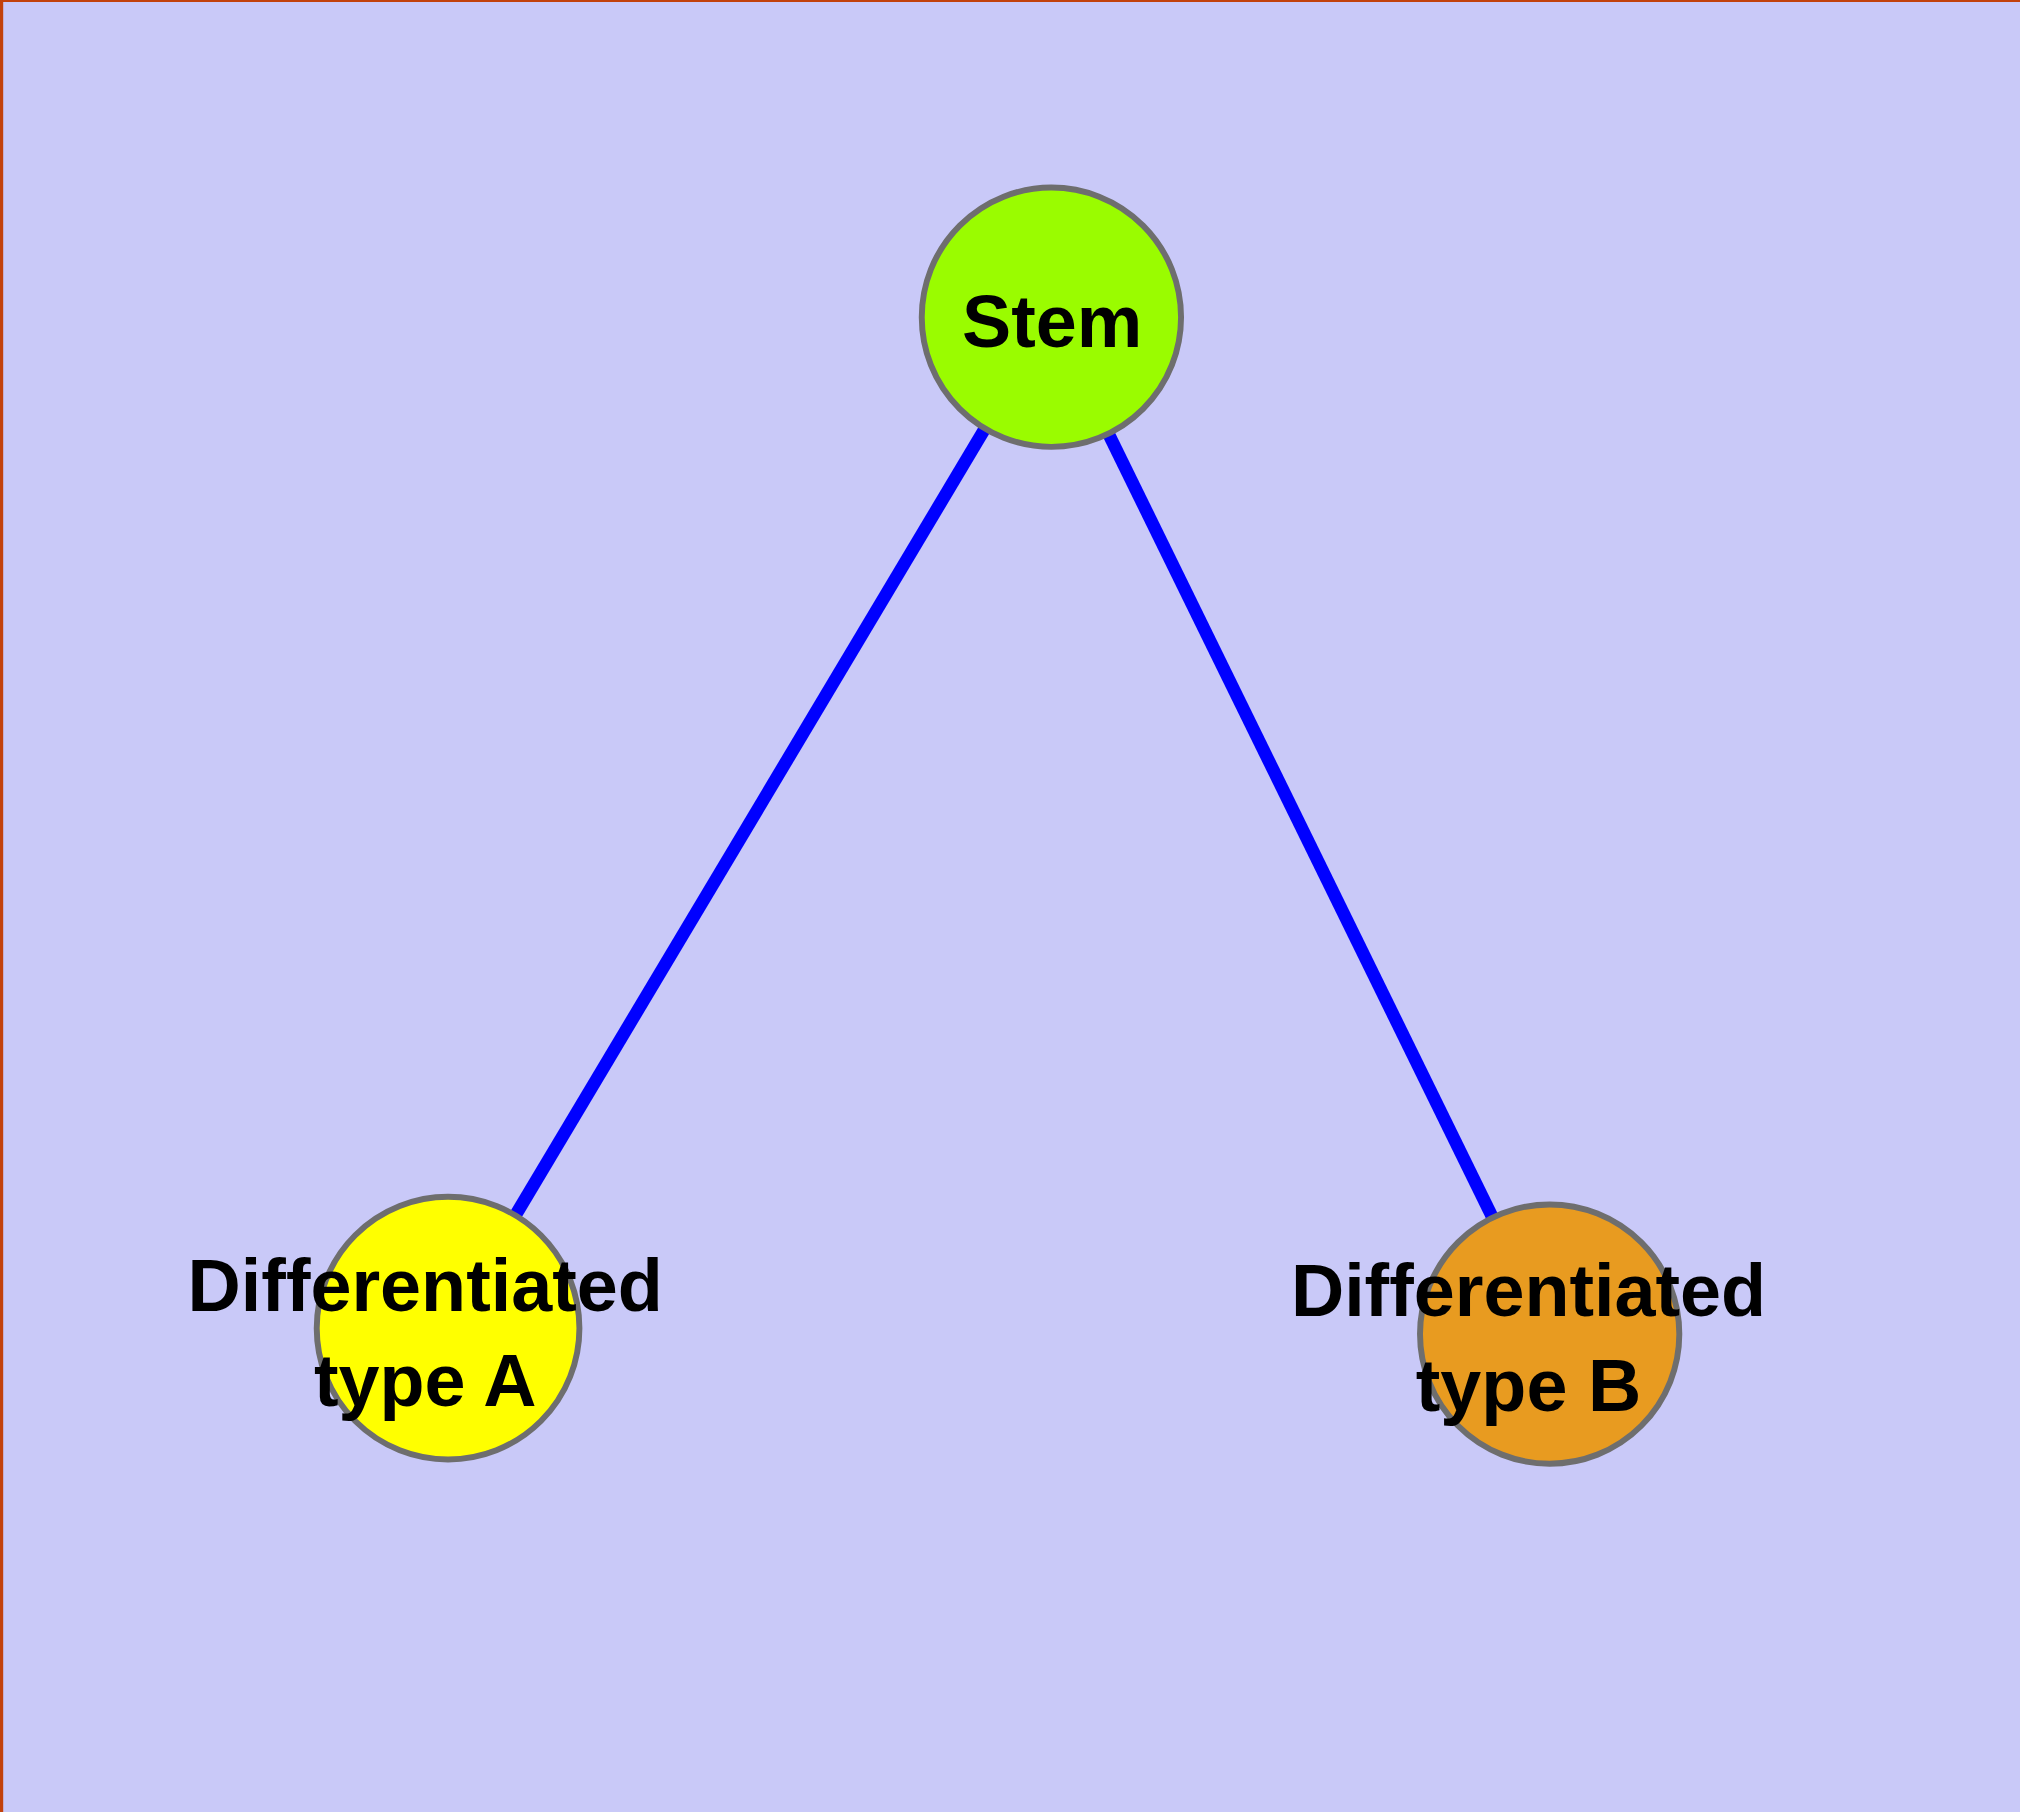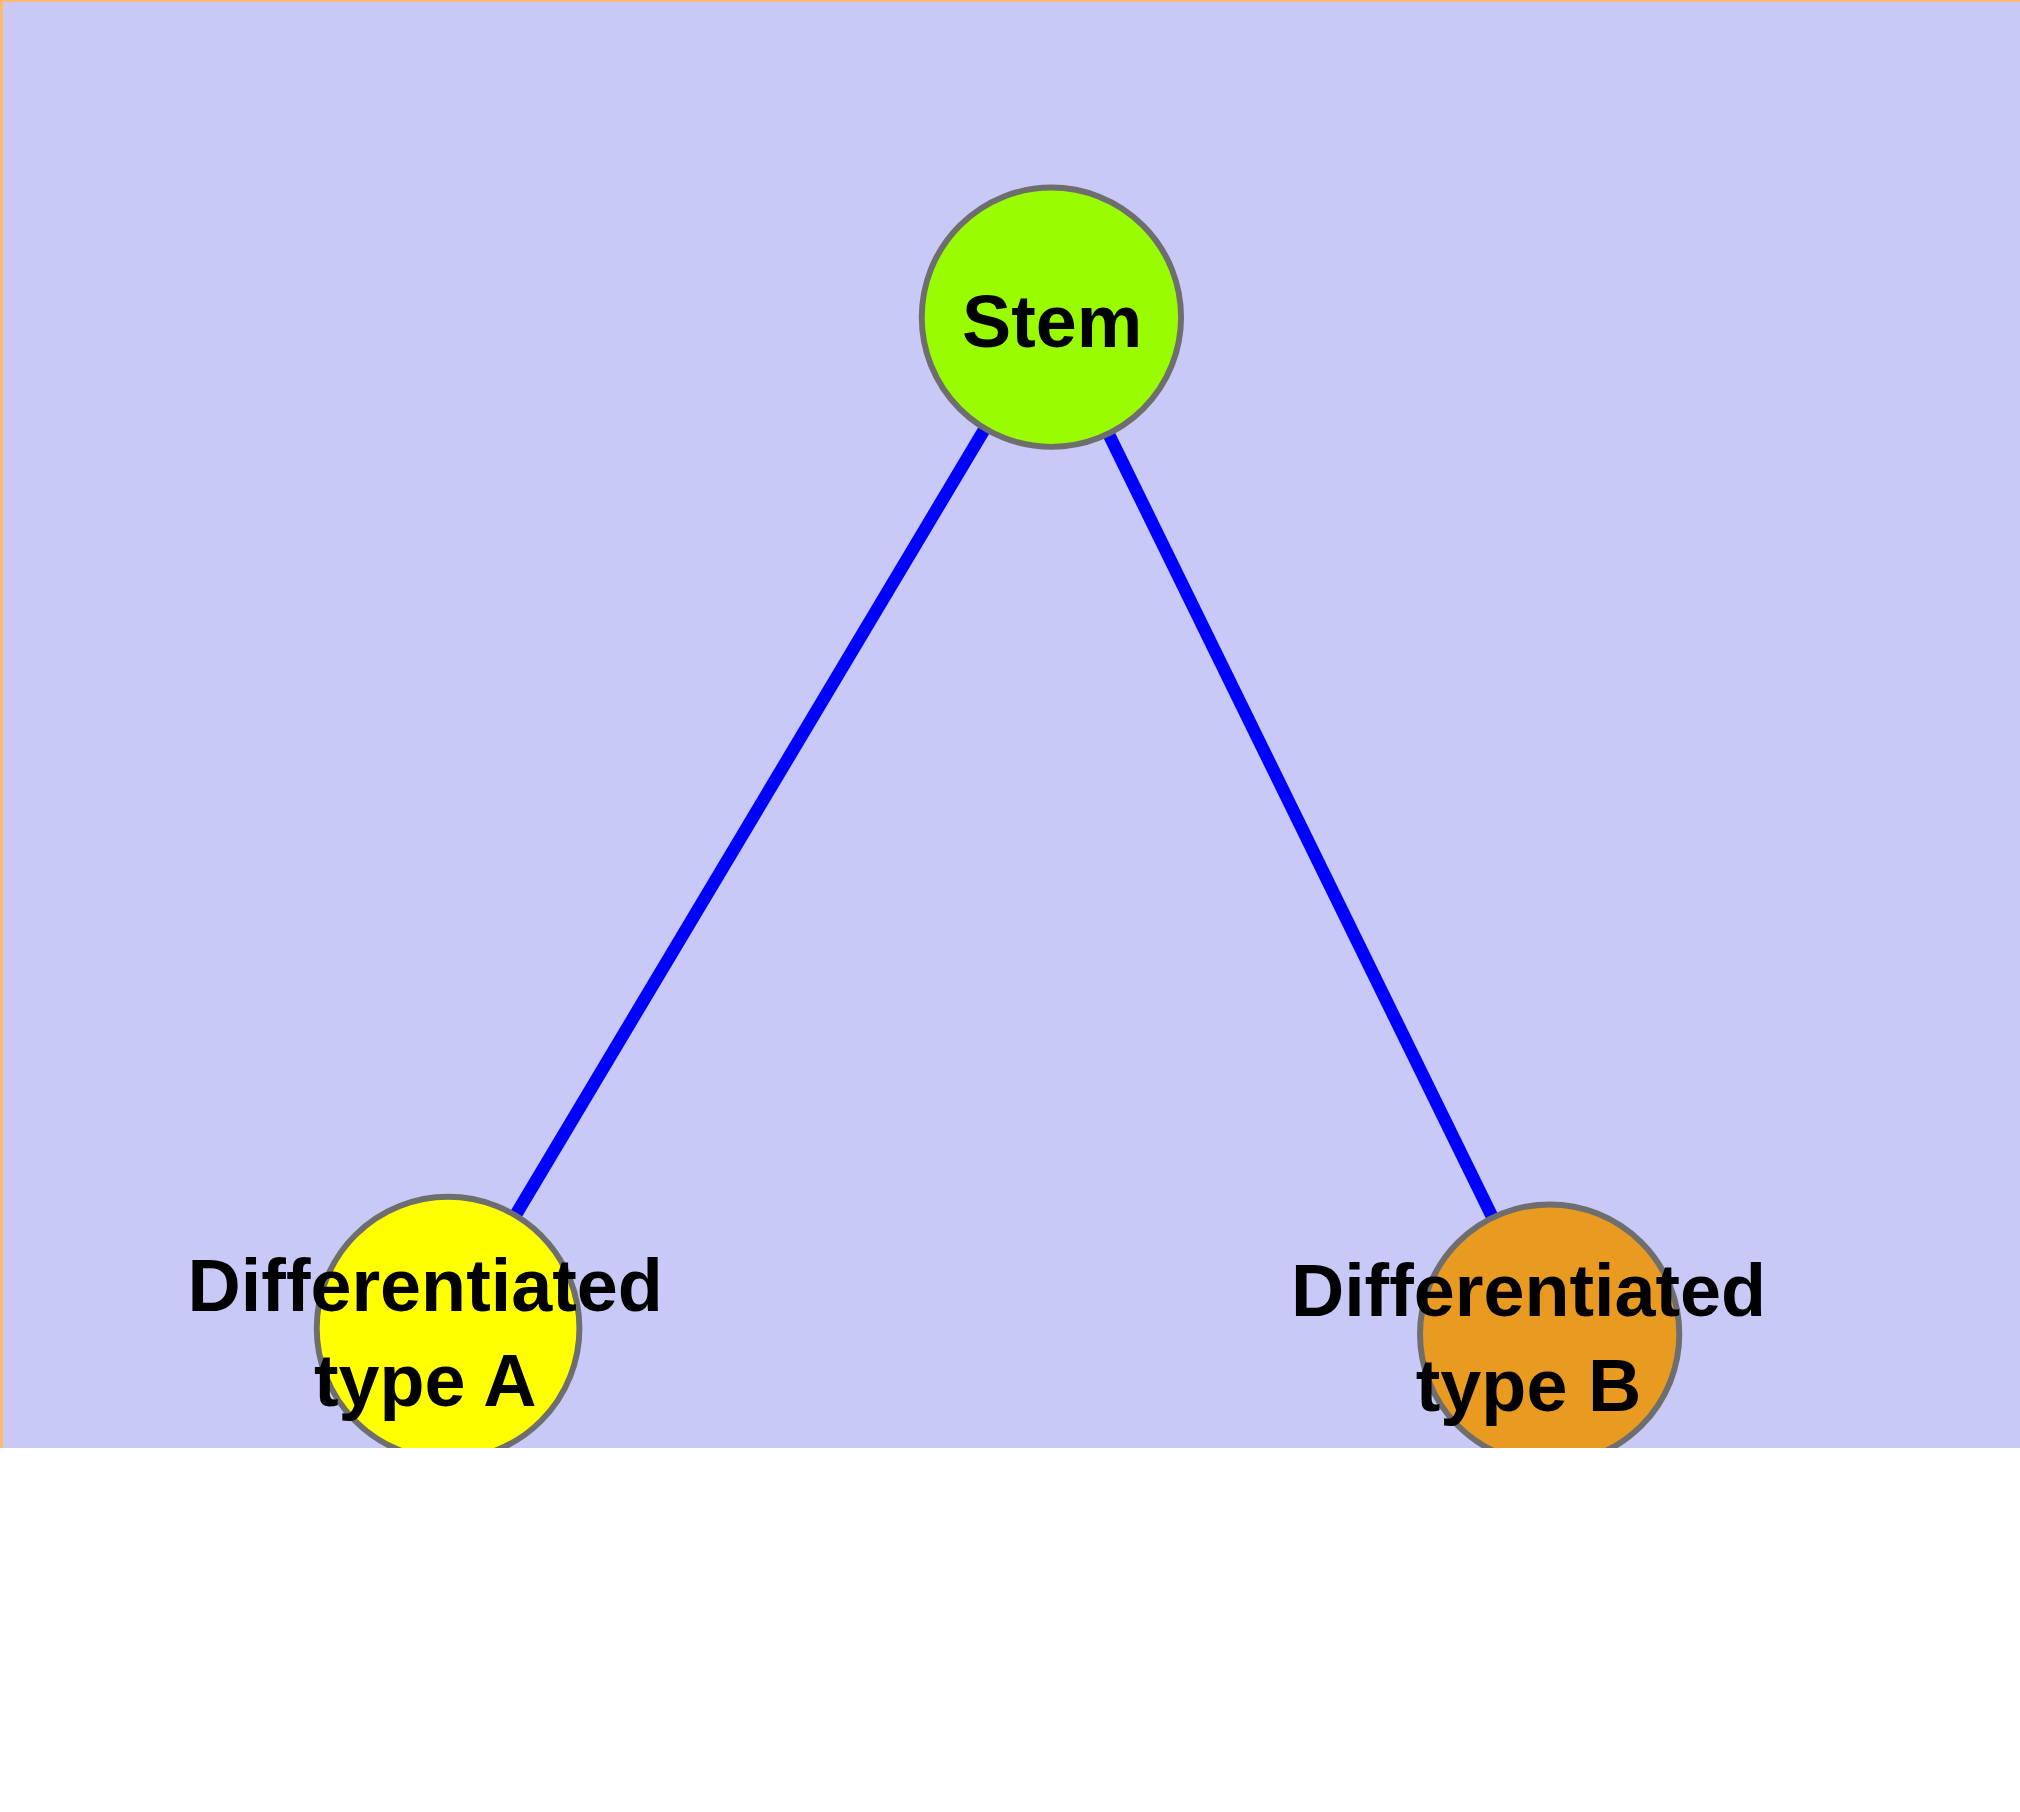--- a/index.html
+++ b/index.html
@@ -4,22 +4,22 @@
 <style>
   html, body {
     margin: 0;
     padding: 0;
     background: #ffffff;
     font-family: "Liberation Sans", sans-serif;
   }
   .canvas-wrap {
     position: relative;
     width: 2021px;
-    height: 1448px;
-    background: #fdba74;
+    height: 1812px;
+    background: #c2410c;
     overflow: hidden;
   }
   svg.graph {
     position: absolute;
     top: 1.7px;
     left: 2.5px;
     display: block;
   }
   .edge {
     stroke-width: 15px;

